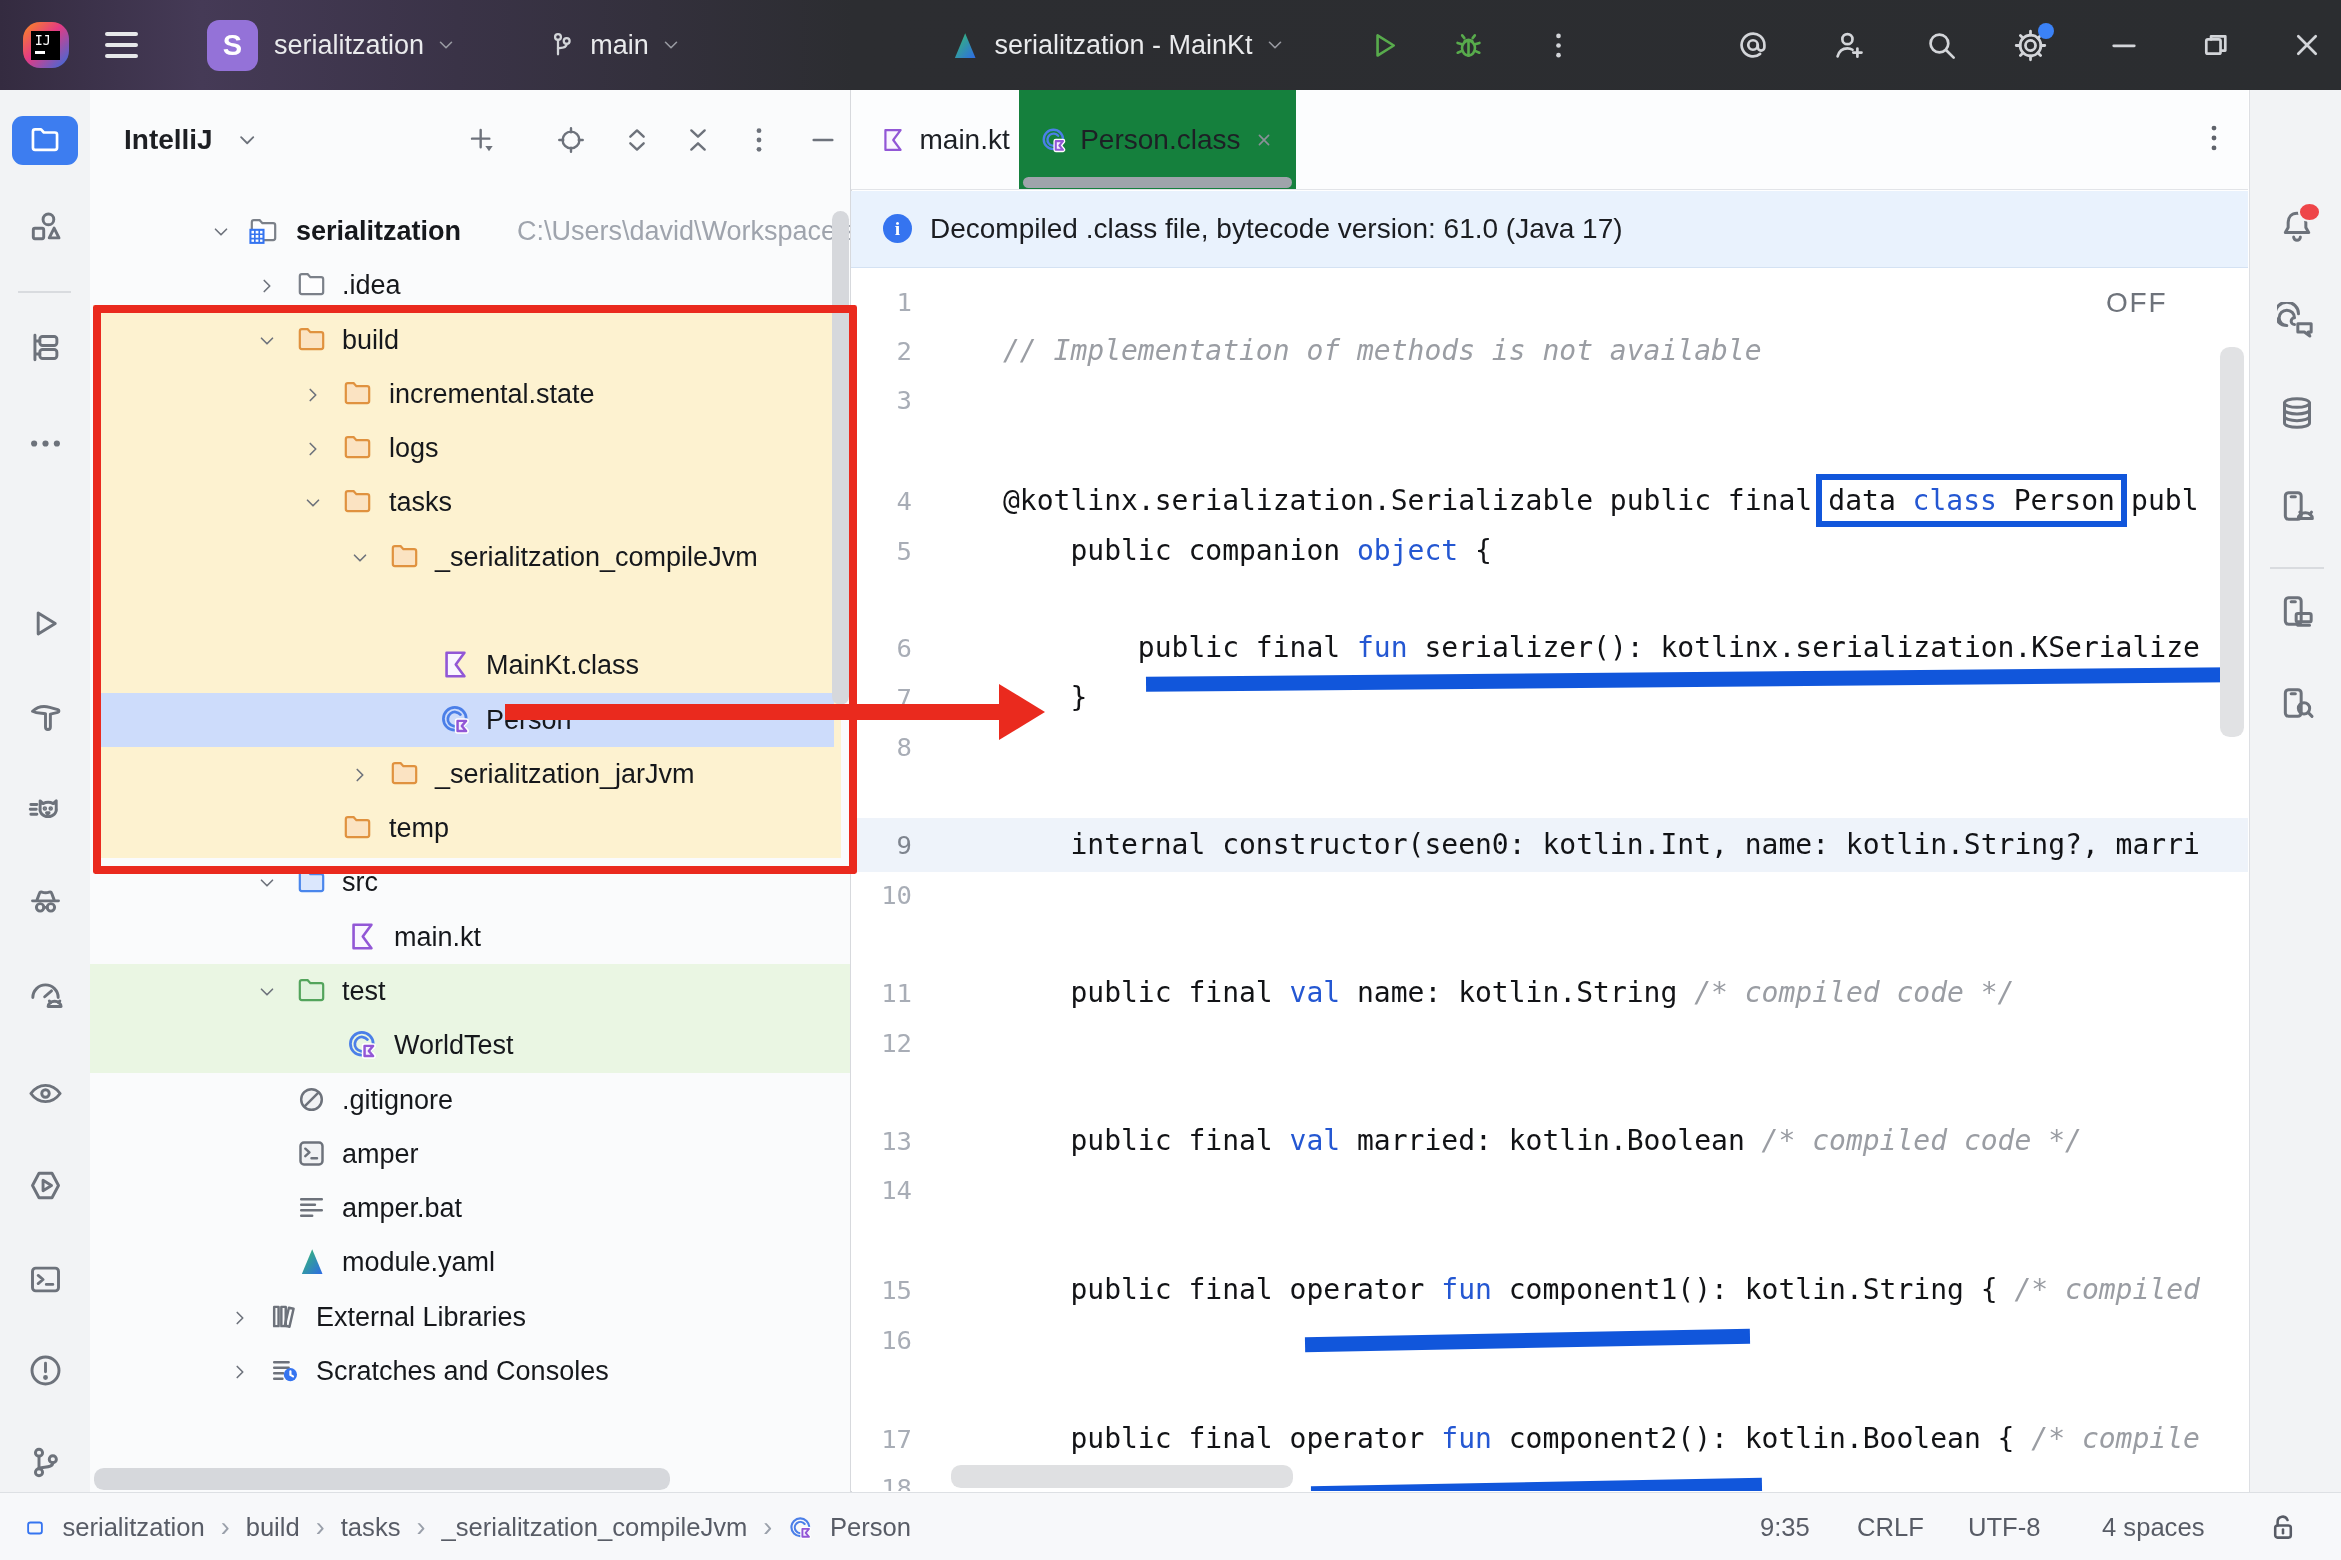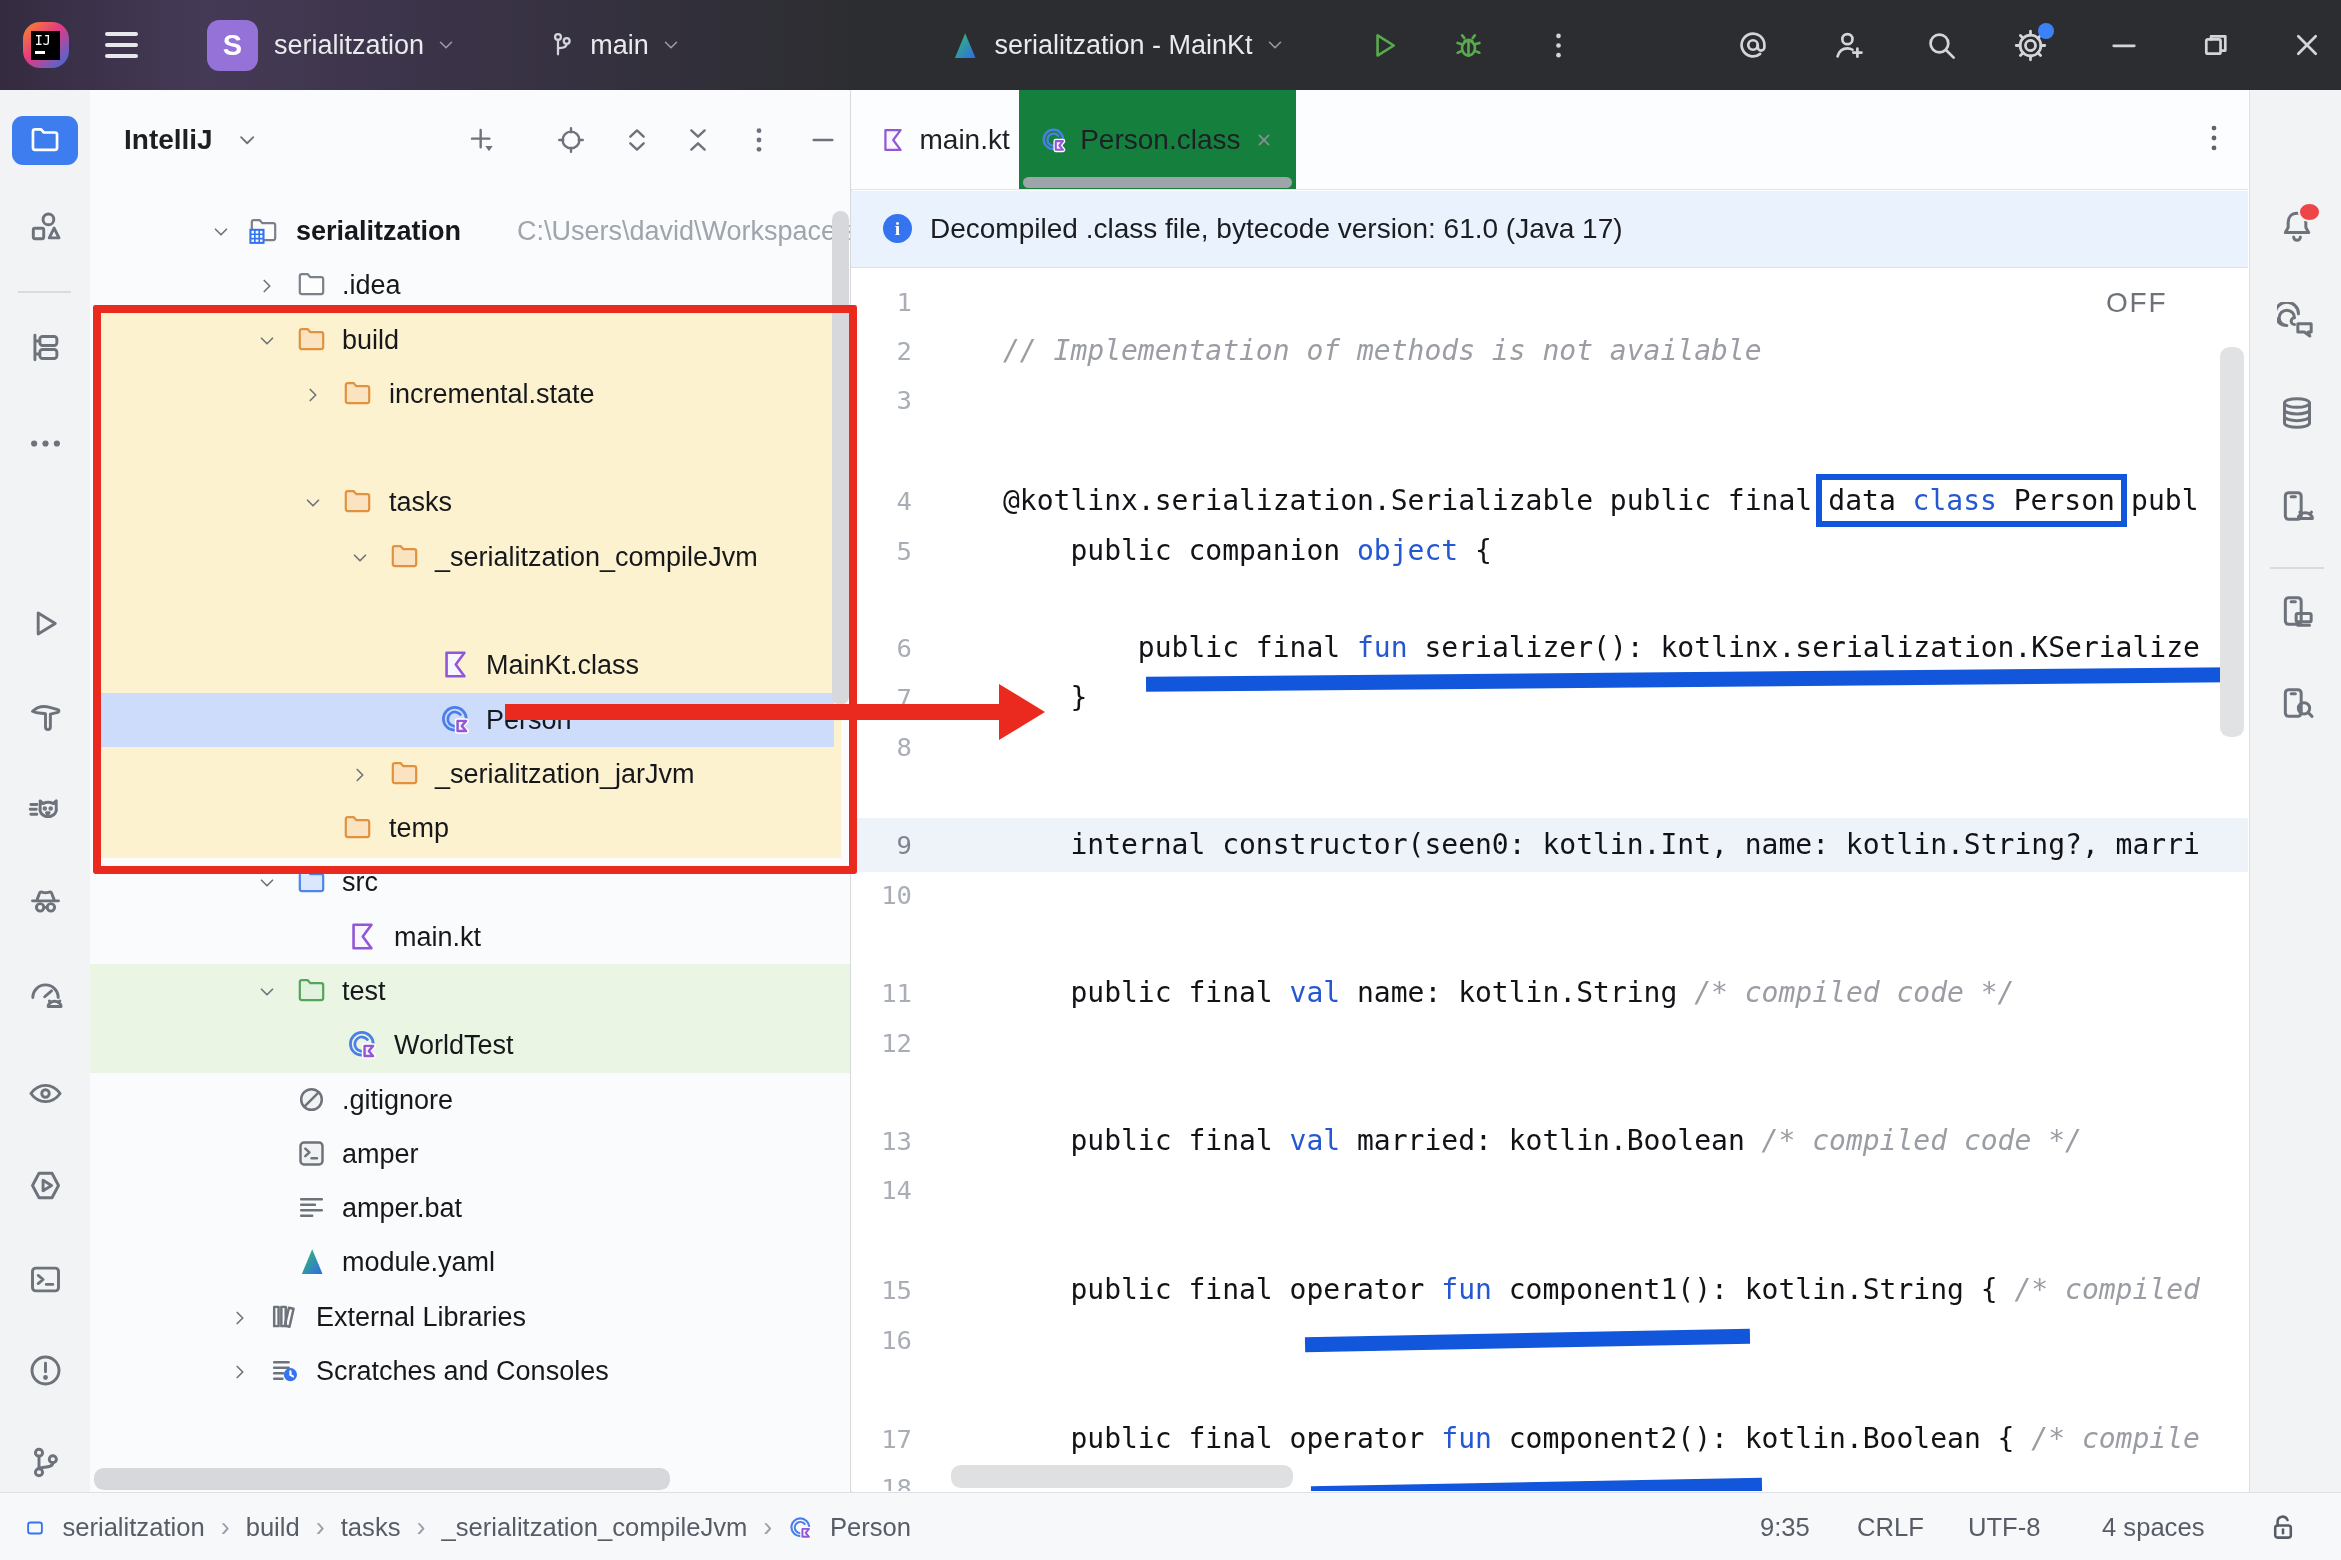--- a/index.html
+++ b/index.html
@@ -477,20 +477,29 @@
     </div>
     <div class="trow" style="top:277px">
       <svg class="chev" style="left:212px" viewBox="0 0 24 24">
           <use href="#ch-r" class="ic"></use>
         </svg>
       <svg class="ti" style="left:251px" viewBox="0 0 24 24">
           <use href="#folder" class="f-orange"></use>
         </svg>
       <span class="tl" style="left:299px">incremental.state</span>
     </div>
+    <div class="trow" style="top:331px">
+      <svg class="chev" style="left:212px" viewBox="0 0 24 24">
+          <use href="#ch-r" class="ic"></use>
+        </svg>
+      <svg class="ti" style="left:251px" viewBox="0 0 24 24">
+          <use href="#folder" class="f-orange"></use>
+        </svg>
+      <span class="tl" style="left:299px">logs</span>
+    </div>
     <div class="trow" style="top:385px">
       <svg class="chev" style="left:212px" viewBox="0 0 24 24">
           <use href="#ch-d" class="ic"></use>
         </svg>
       <svg class="ti" style="left:251px" viewBox="0 0 24 24">
           <use href="#folder" class="f-orange"></use>
         </svg>
       <span class="tl" style="left:299px">tasks</span>
     </div>
     <div class="trow" style="top:440px">

